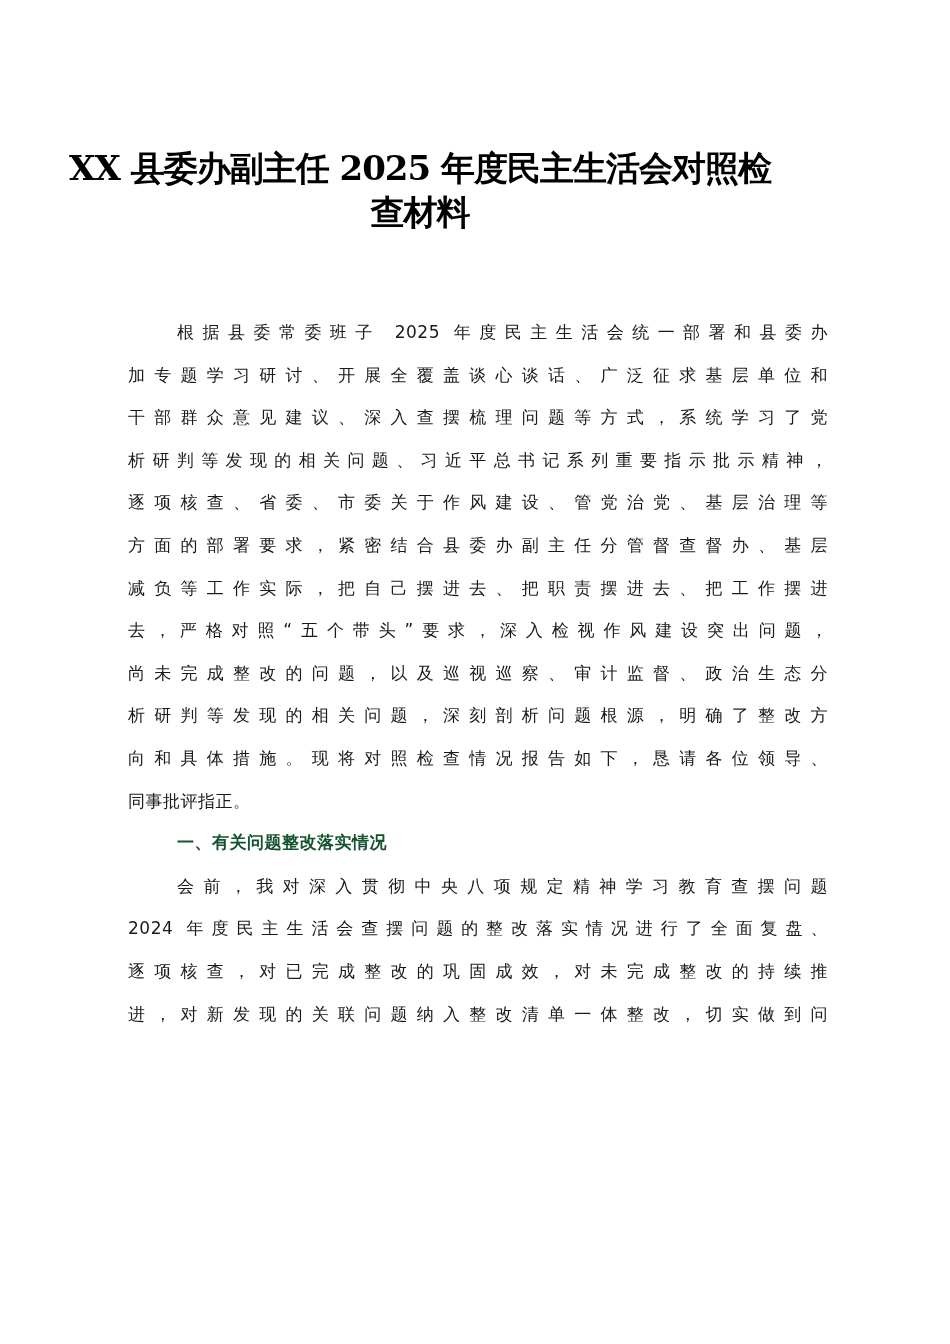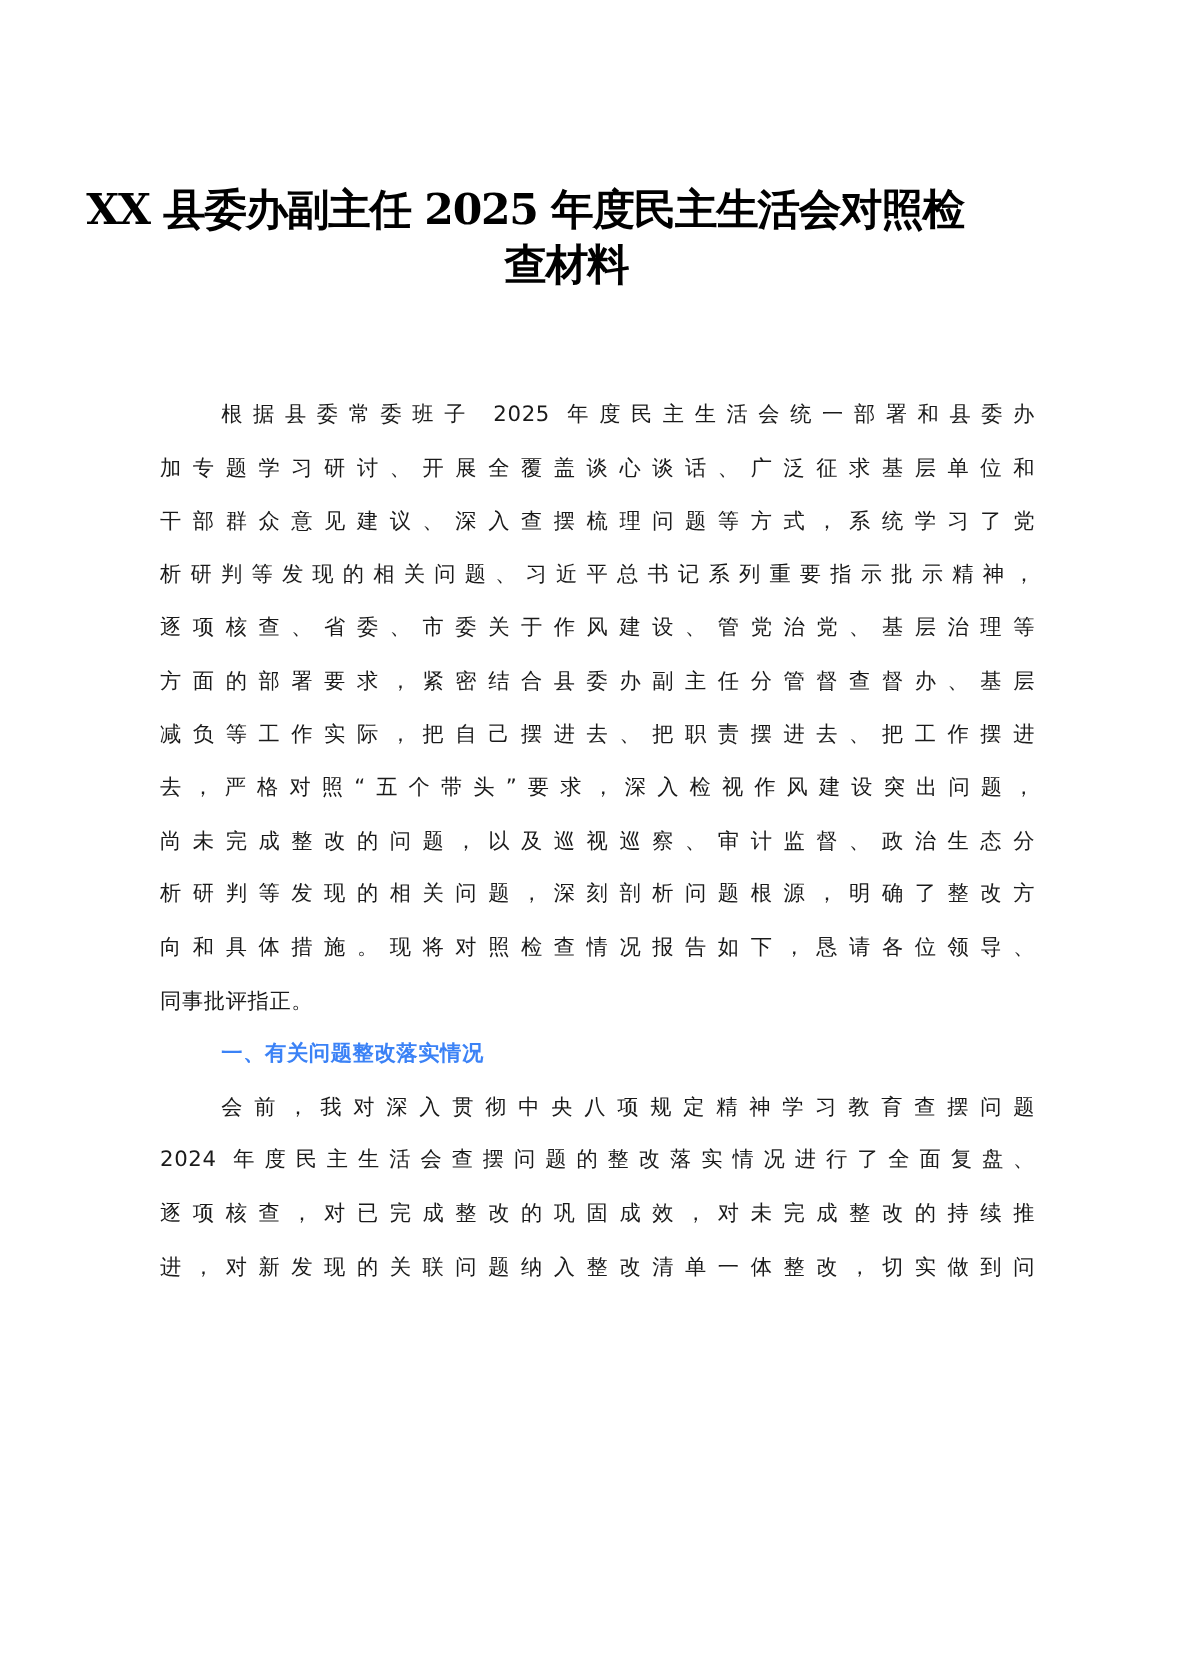--- a/index.html
+++ b/index.html
@@ -28,21 +28,21 @@
       width: 840px;
       text-align: center;
       font-family: "DejaVu Serif", "Liberation Serif", serif;
       font-weight: bold;
       font-size: 34px;
       line-height: 44px;
       color: #000000;
       letter-spacing: -1px;
     }
     .title.l1 { top: 146px; }
-    .title.l2 { top: 190px; margin-left: 33px; }
+    .title.l2 { top: 190px; }
 
     .body {
       position: absolute;
       left: 128px;
       top: 311px;
       width: 700px;
     }
     .line {
       height: 42.6px;
       line-height: 42.6px;
@@ -59,21 +59,21 @@
       padding-left: 49px;
     }
     .line.last {
       text-align-last: left;
     }
     .line.heading {
       font-family: Liberation Sans, sans-serif;
       font-weight: bold;
       text-align-last: left;
       padding-left: 49px;
-      color: #3b82f6;
+      color: #14532d;
     }
   </style>
 </head>
 <body>
 
 <div class="page">
 
   <div class="title l1">XX 县委办副主任 2025 年度民主生活会对照检</div>
   <div class="title l2">查材料</div>
 

